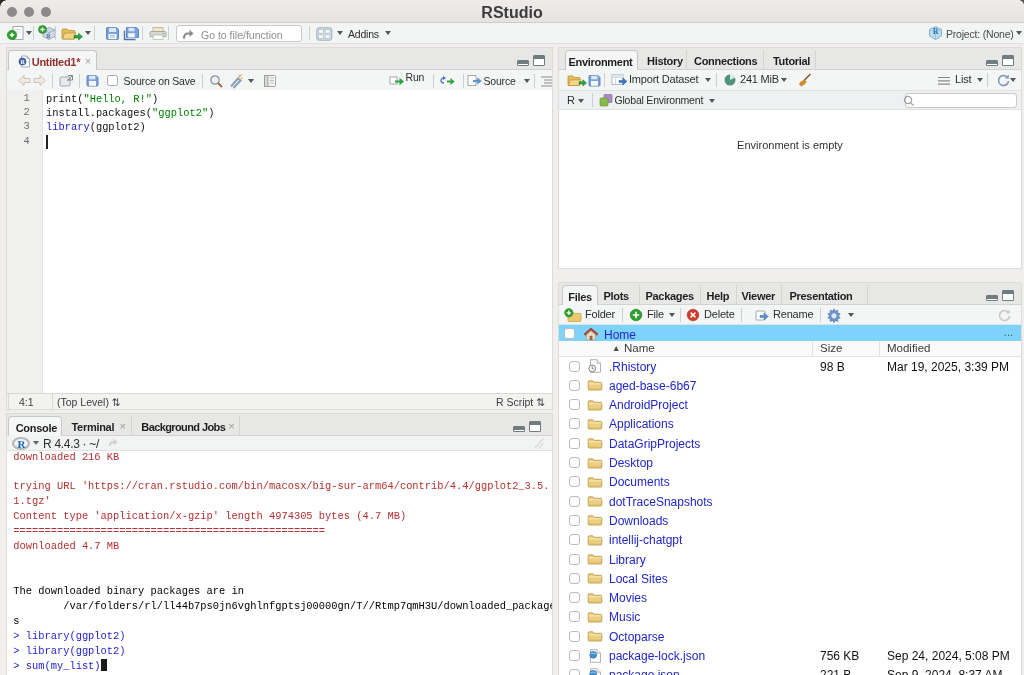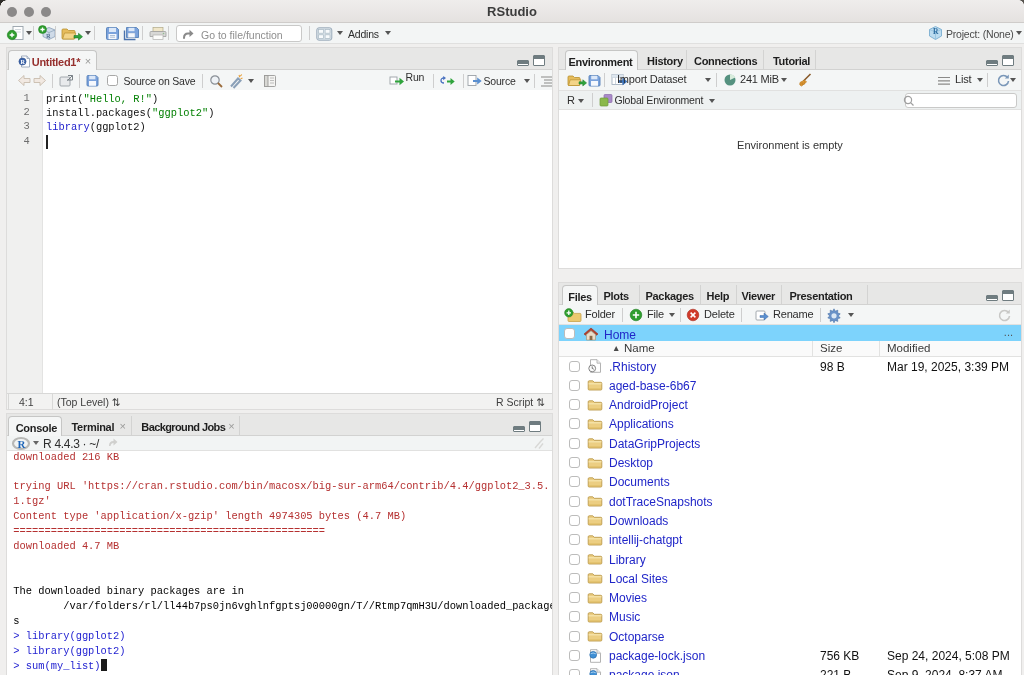--- a/index.html
+++ b/index.html
@@ -1,21 +1,21 @@
 <!DOCTYPE html>
 <html><head><meta charset="utf-8">
 <style>
 *{margin:0;padding:0;box-sizing:border-box;}
 html,body{width:1024px;height:675px;overflow:hidden;}
 body{font-family:"Liberation Sans",sans-serif;background:#f0efee;position:relative;}
 .abs{position:absolute;}
 
 #titlebar{left:0;top:0;width:1024px;height:23px;background:linear-gradient(#efedec,#e5e2e0);border-bottom:1px solid #cfccca;}
 .tl{position:absolute;top:6.5px;width:10px;height:10px;border-radius:50%;background:#8b8989;}
-#title{position:absolute;left:0;right:0;top:4px;text-align:center;font-size:13px;font-weight:bold;color:#3c3c3c;}
+#title{position:absolute;left:0;right:0;top:4px;text-align:center;font-size:16px;font-weight:bold;color:#3c3c3c;}
 
 #maintb{left:0;top:23px;width:1024px;height:21px;background:#f3f5f5;border-bottom:1px solid #e0e0df;}
 .sep{position:absolute;top:3px;width:1px;height:14px;background:#cecece;}
 #gotobox{position:absolute;left:176px;top:2px;width:126px;height:17px;background:#fff;border:1px solid #c9c9c8;border-radius:3px;}
 #gotobox span{position:absolute;left:24px;top:3px;font-size:10.5px;color:#8e8e8e;}
 .ddarrow{display:inline-block;width:0;height:0;border-left:3.5px solid transparent;border-right:3.5px solid transparent;border-top:4px solid #555;}
 
 .pane{position:absolute;background:#fff;box-shadow:0 0 0 1px #dddcdb;}
 .tabbar{position:absolute;left:0;top:0;right:0;height:22px;background:#e7e7e6;border-bottom:1px solid #d2d2d1;}
 .tab{position:absolute;top:2px;bottom:-1px;background:#f5f6f6;border:1px solid #c6c6c5;border-bottom:none;border-radius:4px 4px 0 0;font-size:11px;letter-spacing:-0.3px;font-weight:bold;color:#1e1e1e;}
@@ -304,21 +304,21 @@
         <rect x="3.2" y="1.7" width="6.2" height="3.6" fill="#dce8f8"></rect>
         <rect x="3" y="7" width="7" height="4.8" fill="#f5f8fd"></rect>
       </svg>
 <div class="sep" style="left:45px;top:3px;"></div>
 <svg width="17" height="14" style="left:52px;top:3px;">
         <rect x="1" y="1.5" width="11" height="10" fill="#fff" stroke="#9aa8b8" stroke-width="0.8"></rect>
         <path d="M1 4.5 H12 M4.5 1.5 V11.5" stroke="#b8c4d0" stroke-width="0.7"></path>
         <rect x="1" y="1.5" width="11" height="3" fill="#dde6ee"></rect>
         <path d="M8 7.5 h3.8 v-2.4 l4.2 3.4 l-4.2 3.4 v-2.4 h-3.8 Z" fill="#3a78c8" stroke="#2a5a9a" stroke-width="0.5"></path>
       </svg>
-<span class="tbtext" style="left:58px;top:3px;">Import Dataset</span>
+<span class="tbtext" style="left:70px;top:3px;">Import Dataset</span>
 <span class="ddarrow" style="position:absolute;left:146px;top:8px;"></span>
 <div class="sep" style="left:157px;top:3px;"></div>
 <svg width="14" height="14" style="left:164px;top:3px;">
         <circle cx="7" cy="7" r="5.5" fill="#55917f"></circle>
         <path d="M7 7 L7 1.2 A5.8 5.8 0 0 1 12.2 4.4 Z" fill="#d8ecdc"></path>
       </svg>
 <span class="tbtext" style="left:181px;top:3px;">241 MiB</span>
 <span class="ddarrow" style="position:absolute;left:222px;top:8px;"></span>
 <svg width="16" height="16" style="left:238px;top:2px;">
         <path d="M13.5 2 L6.5 9" stroke="#8a5a2a" stroke-width="1.6"></path>

